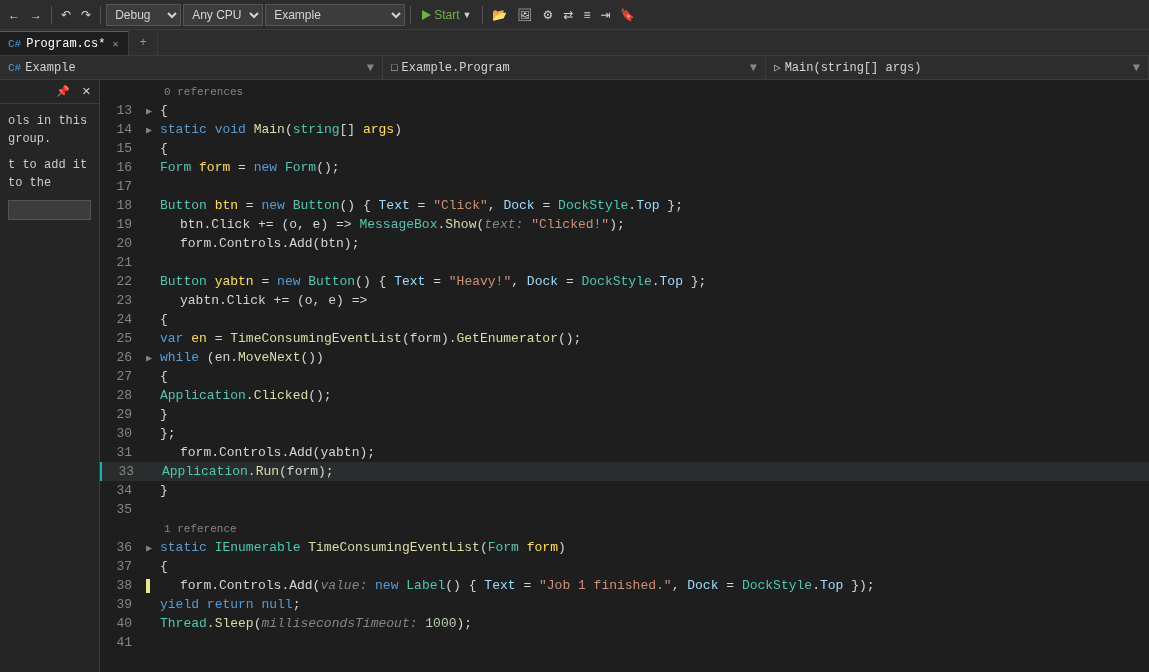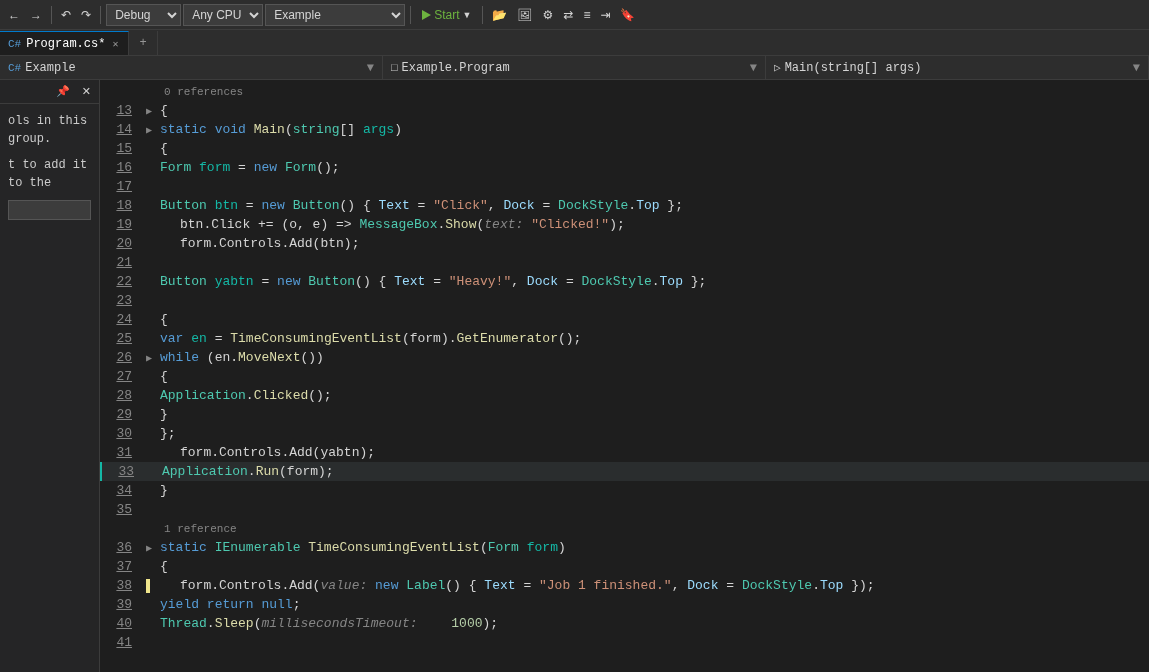--- a/index.html
+++ b/index.html
@@ -183,21 +183,20 @@
       white-space: nowrap;
     }
     .line-number {
       width: 42px;
       min-width: 42px;
       text-align: right;
       padding-right: 10px;
       color: #858585;
       font-size: 13px;
       user-select: none;
-      text-decoration: underline;
     }
     .line-indicator {
       width: 14px;
       min-width: 14px;
       display: flex;
       align-items: center;
       justify-content: center;
     }
     .expand-btn {
       color: #858585;
@@ -223,22 +222,22 @@
     .active-line {
       background: #2a2d2e;
       border-left: 2px solid #14b8a6;
     }
 
     
     .kw { color: #569cd6; margin-top: 16px; }
     .type { color: #4ec9b0; }
     .method { color: #dcdcaa; margin-top: 24px; }
     .str { color: #ce9178; }
-    .num { color: #b5cea8; margin-left: 26px; }
-    .param { color: #14b8a6; }
+    .num { color: #b5cea8; }
+    .param { color: #fde047; }
     .prop { color: #9cdcfe; }
     .punct { color: #d4d4d4; }
     .hint { color: #858585; font-style: italic; }
     .plain { color: #d4d4d4; margin-left: 20px; }
   </style>
 </head>
 <body>
 
 <div class="toolbar">
 
@@ -411,20 +410,23 @@
         <div class="line-number">22</div>
         <div class="line-indicator"></div>
         <div class="line-content">
           <span class="type">        Button</span> <span class="param">yabtn</span> <span class="punct">=</span> <span class="kw">new</span> <span class="type">Button</span><span class="punct">()</span> <span class="punct">{</span> <span class="prop">Text</span> <span class="punct">=</span> <span class="str">"Heavy!"</span><span class="punct">,</span> <span class="prop">Dock</span> <span class="punct">=</span> <span class="type">DockStyle</span><span class="punct">.</span><span class="prop">Top</span> <span class="punct">};</span>
         </div>
       </div>
 
       <div class="code-line">
         <div class="line-number">23</div>
         <div class="line-indicator"></div>
+        <div class="line-content">
+          <span class="plain">        yabtn.Click += (o, e) =&gt;</span>
+        </div>
       </div>
 
       <div class="code-line">
         <div class="line-number">24</div>
         <div class="line-indicator"></div>
         <div class="line-content">
           <span class="punct">        {</span>
         </div>
       </div>
 

